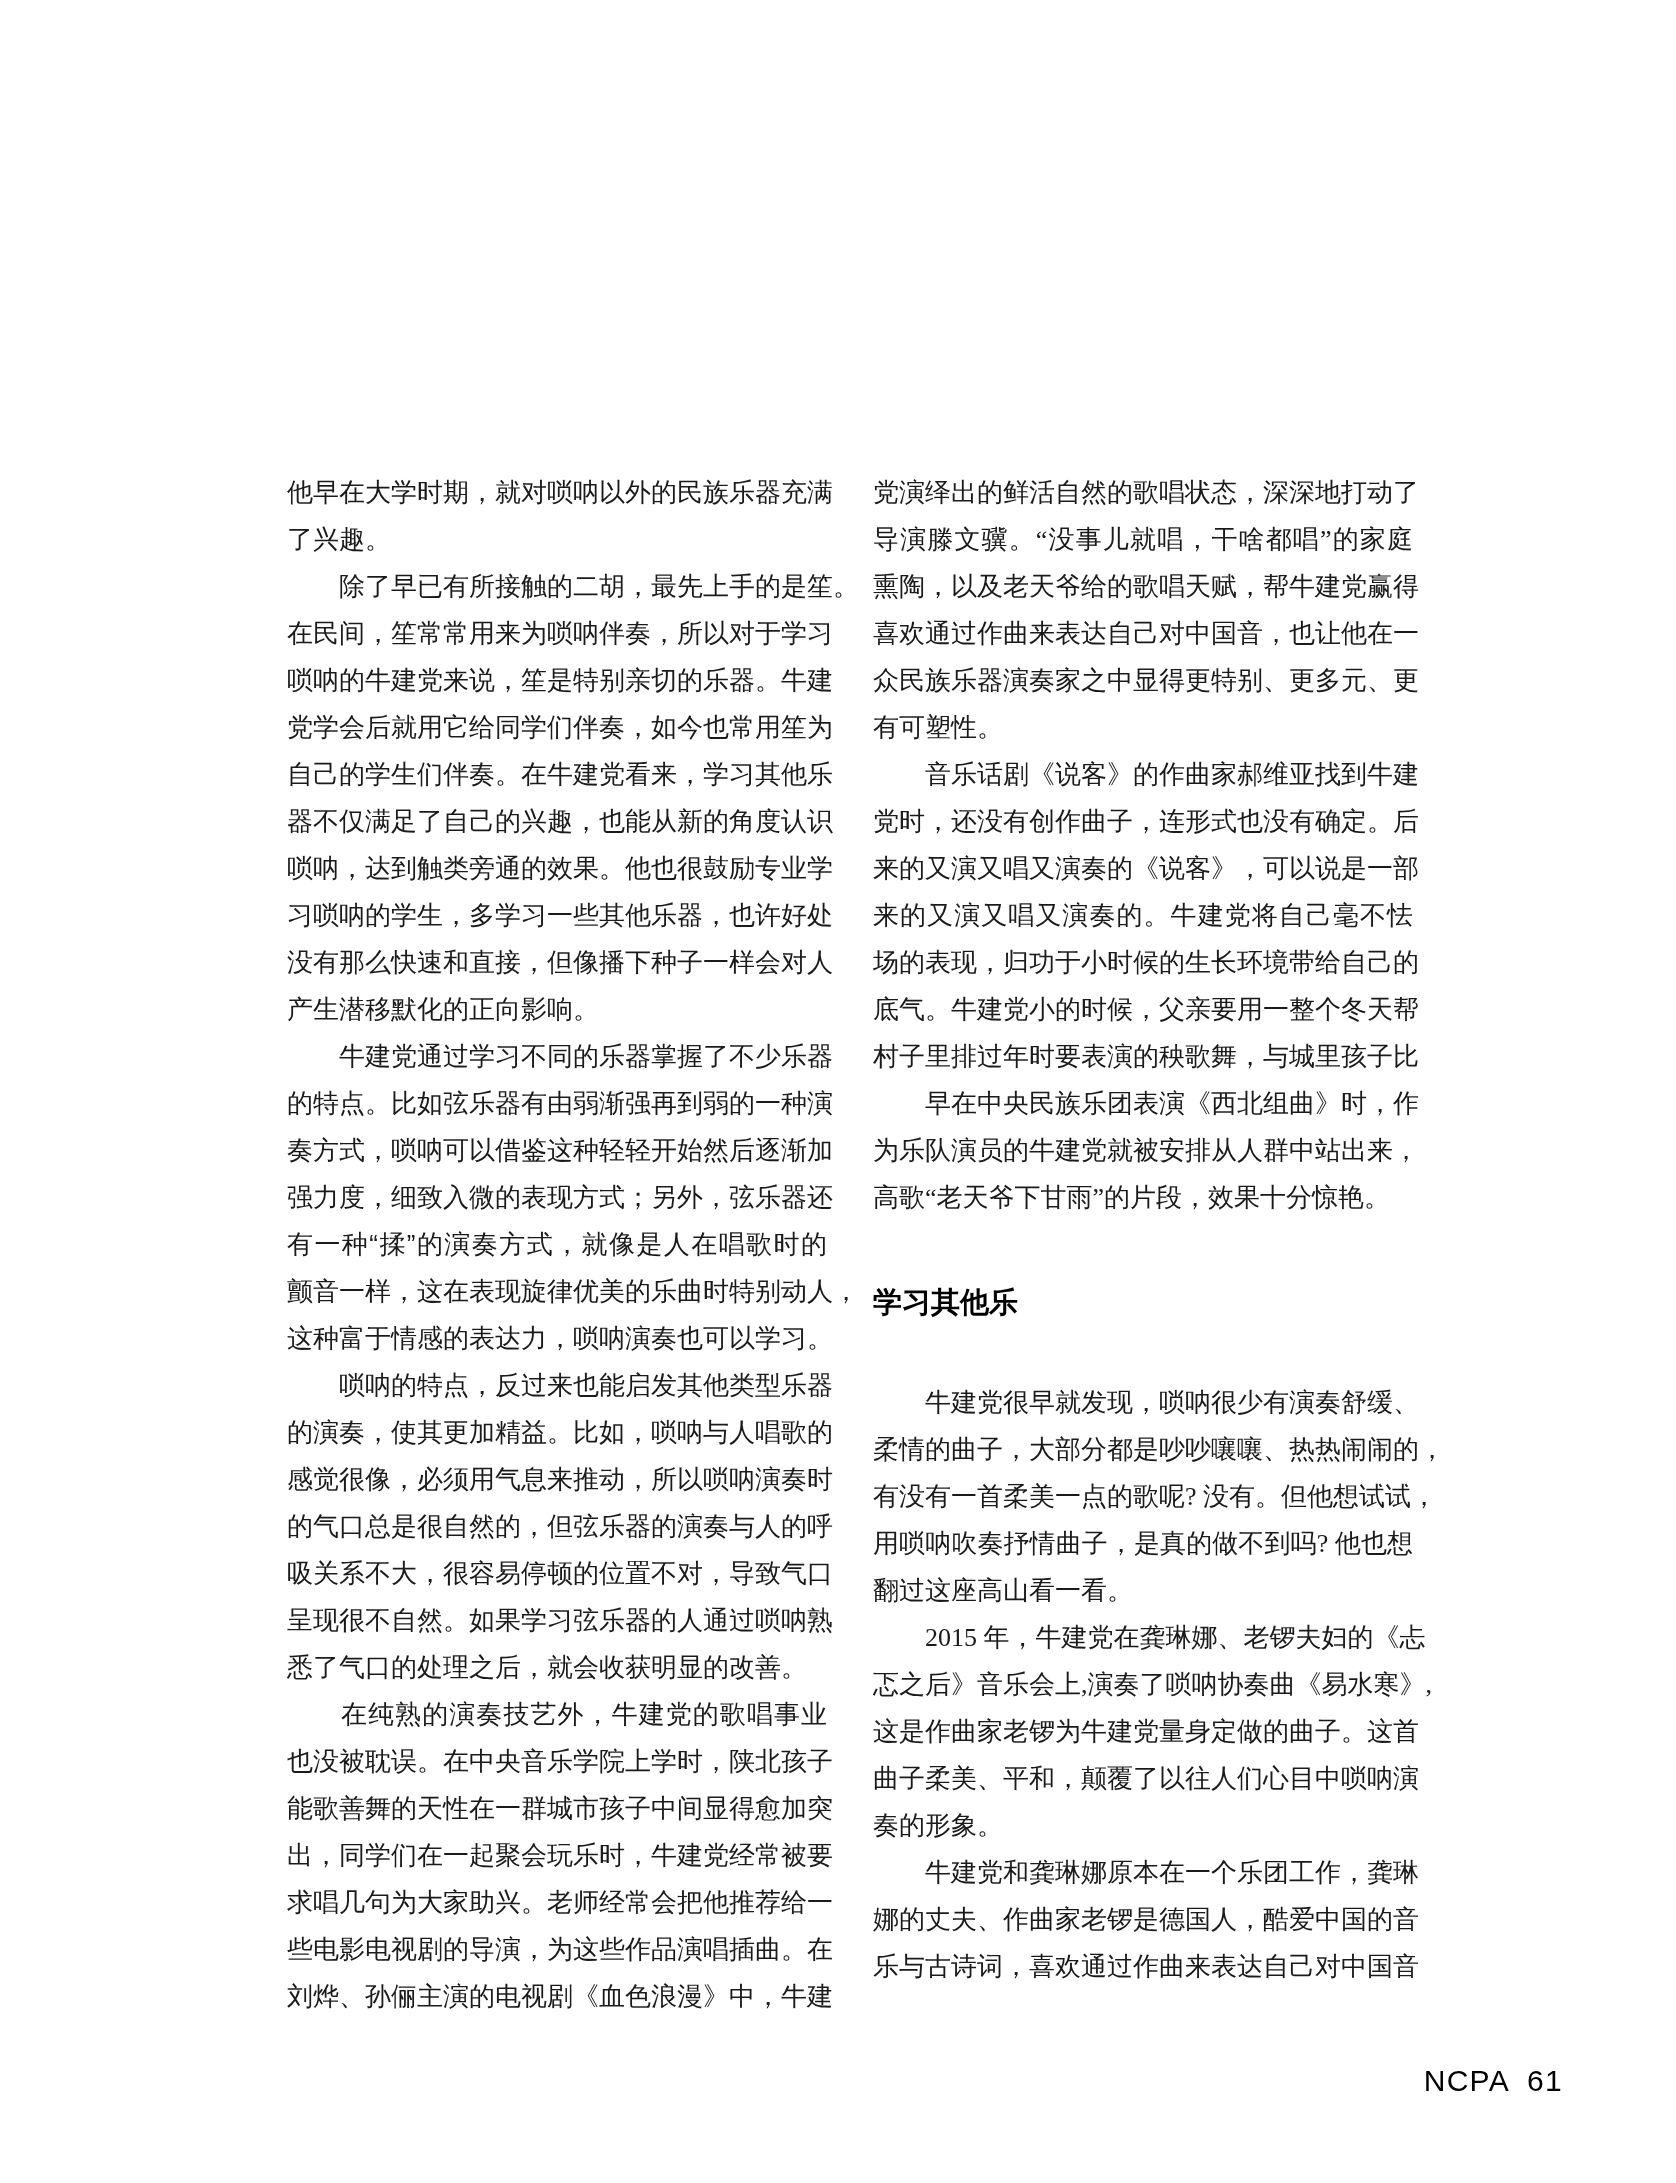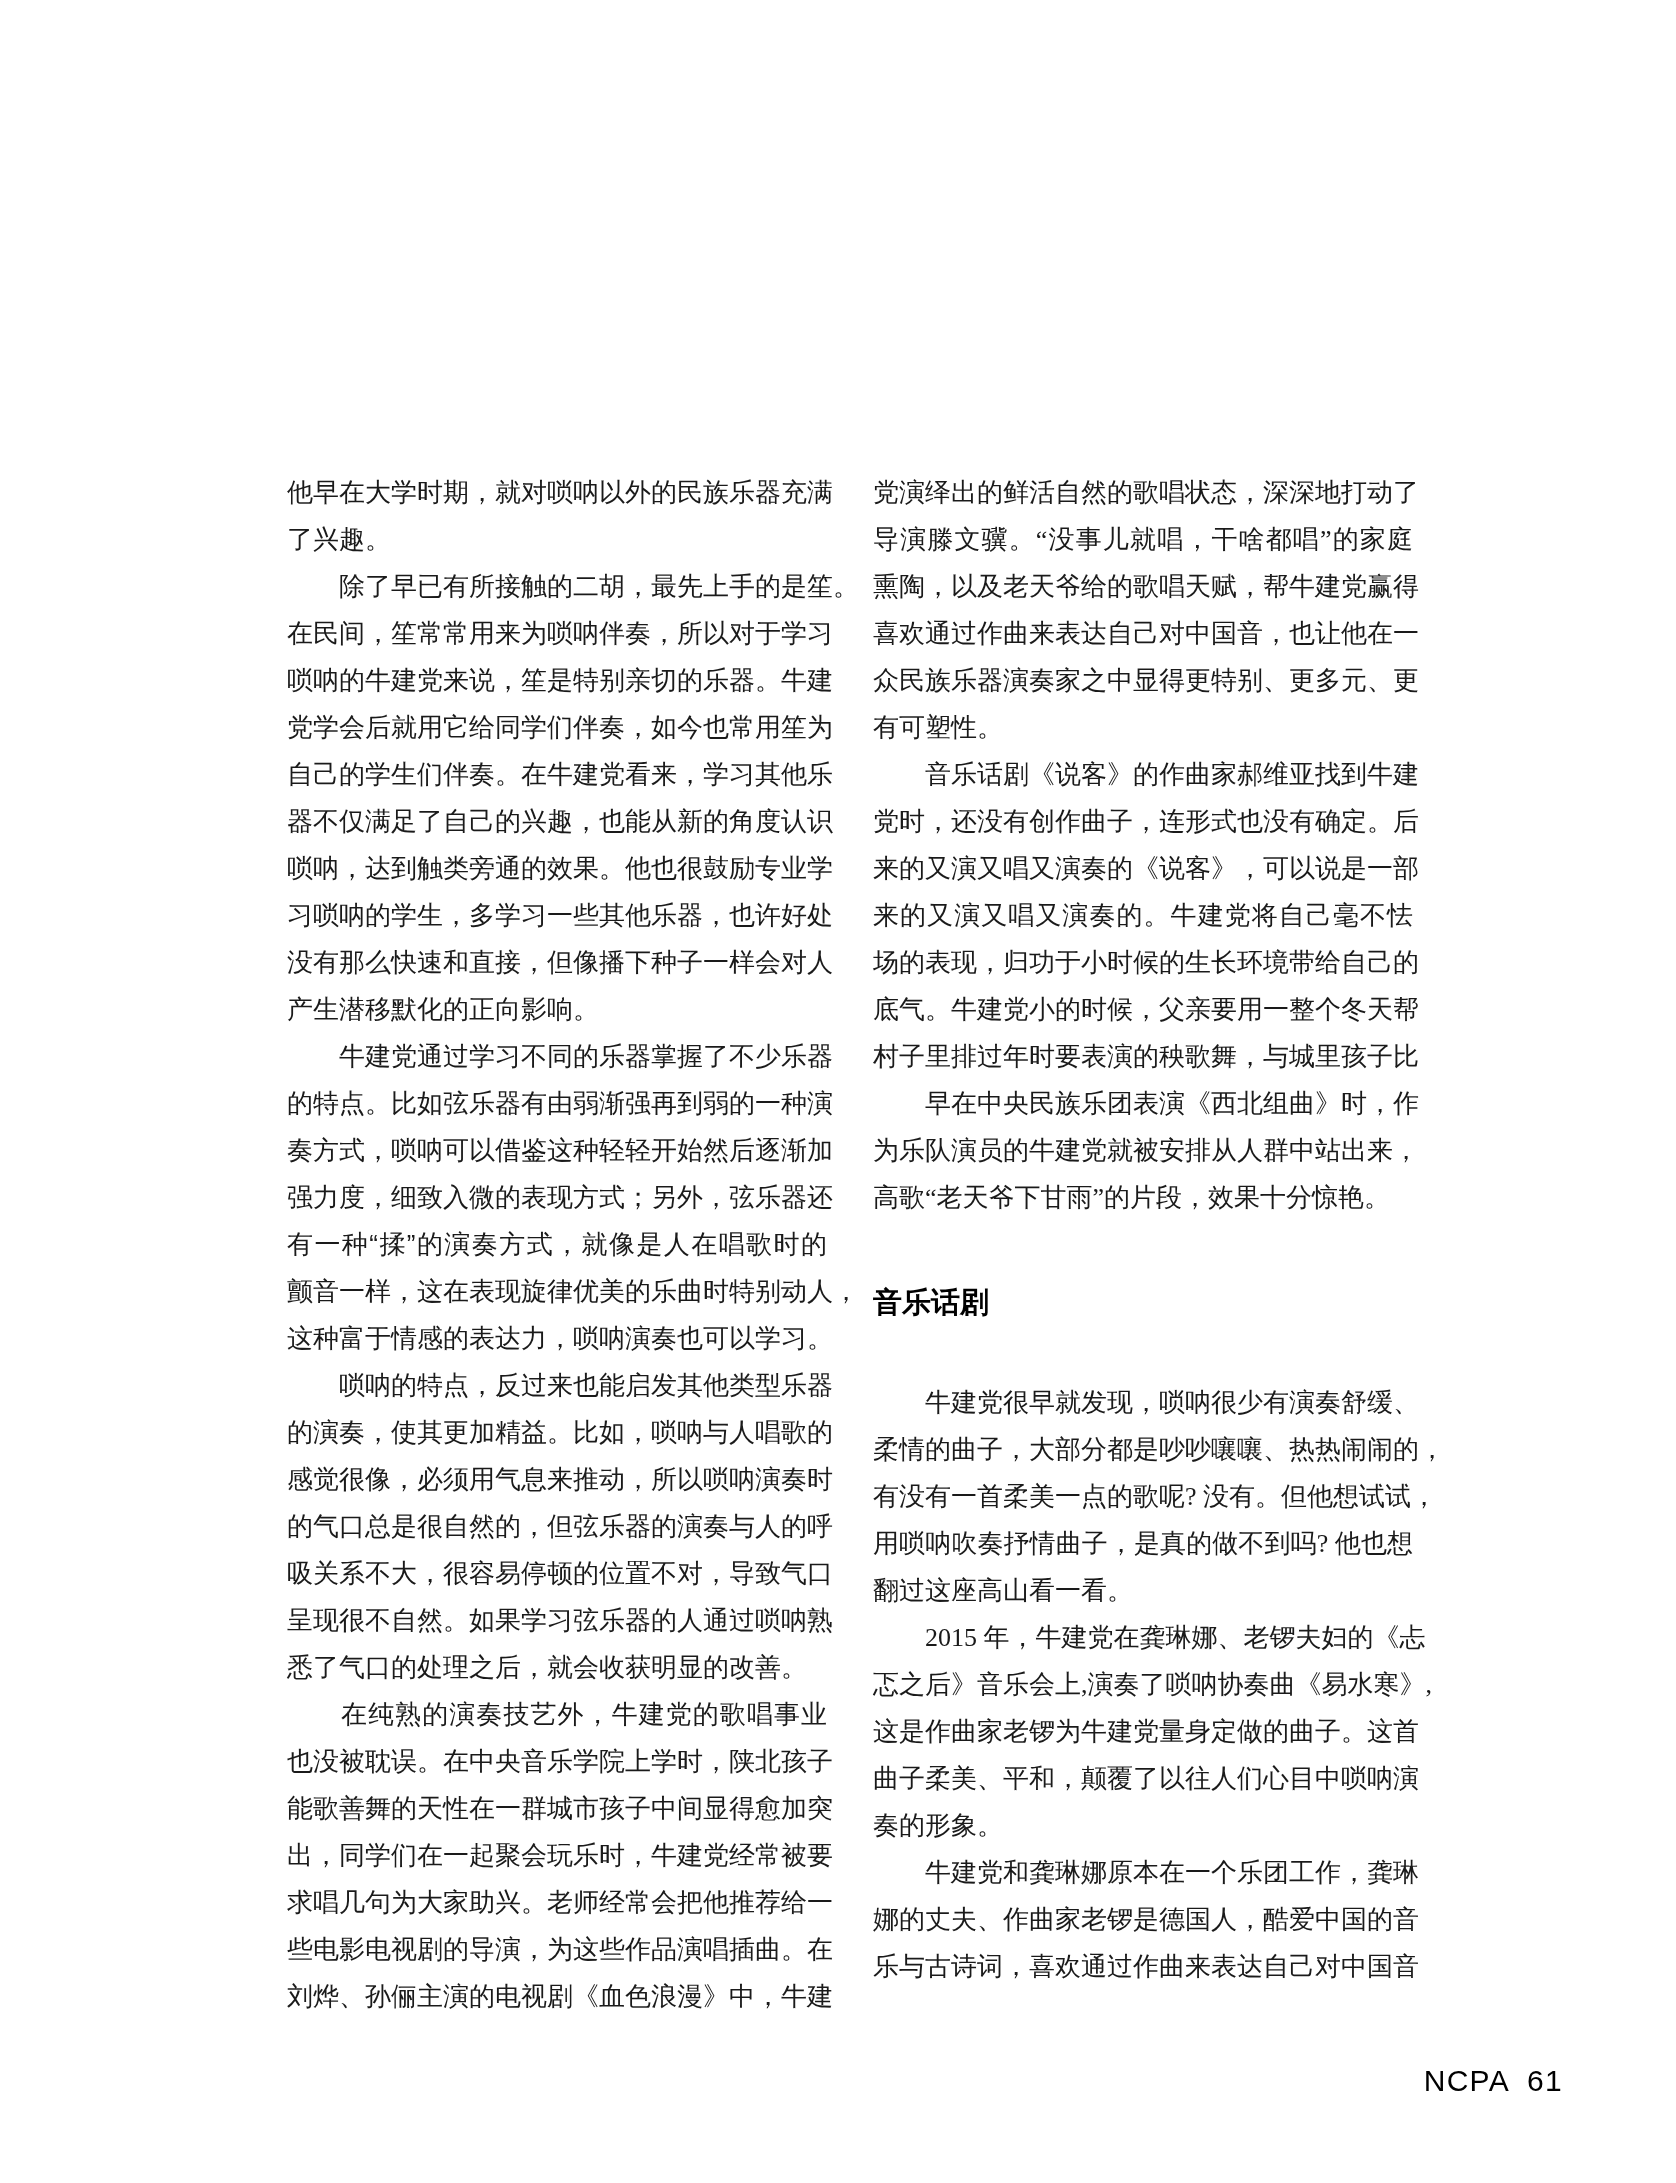--- a/index.html
+++ b/index.html
@@ -122,21 +122,21 @@
         <div class="text-line">来的又演又唱又演奏的《说客》，可以说是一部</div>
         <div class="text-line">来的又演又唱又演奏的。牛建党将自己毫不怯</div>
         <div class="text-line">场的表现，归功于小时候的生长环境带给自己的</div>
         <div class="text-line">底气。牛建党小的时候，父亲要用一整个冬天帮</div>
         <div class="text-line">村子里排过年时要表演的秧歌舞，与城里孩子比</div>
         <div class="text-line">　　早在中央民族乐团表演《西北组曲》时，作</div>
         <div class="text-line">为乐队演员的牛建党就被安排从人群中站出来，</div>
         <div class="text-line end">高歌“老天爷下甘雨”的片段，效果十分惊艳。</div>
       </div>
 
-    <div class="section-heading">音乐话剧</div>
+    <div class="section-heading">学习其他乐</div>
 
     <div class="textblock">
 
     <div class="text-line">　　牛建党很早就发现，唢呐很少有演奏舒缓、</div>
         <div class="text-line">柔情的曲子，大部分都是吵吵嚷嚷、热热闹闹的，</div>
         <div class="text-line">有没有一首柔美一点的歌呢? 没有。但他想试试，</div>
         <div class="text-line">用唢呐吹奏抒情曲子，是真的做不到吗? 他也想</div>
         <div class="text-line end">翻过这座高山看一看。</div>
         <div class="text-line">　　2015 年，牛建党在龚琳娜、老锣夫妇的《忐</div>
         <div class="text-line">忑之后》音乐会上,演奏了唢呐协奏曲《易水寒》,</div>

